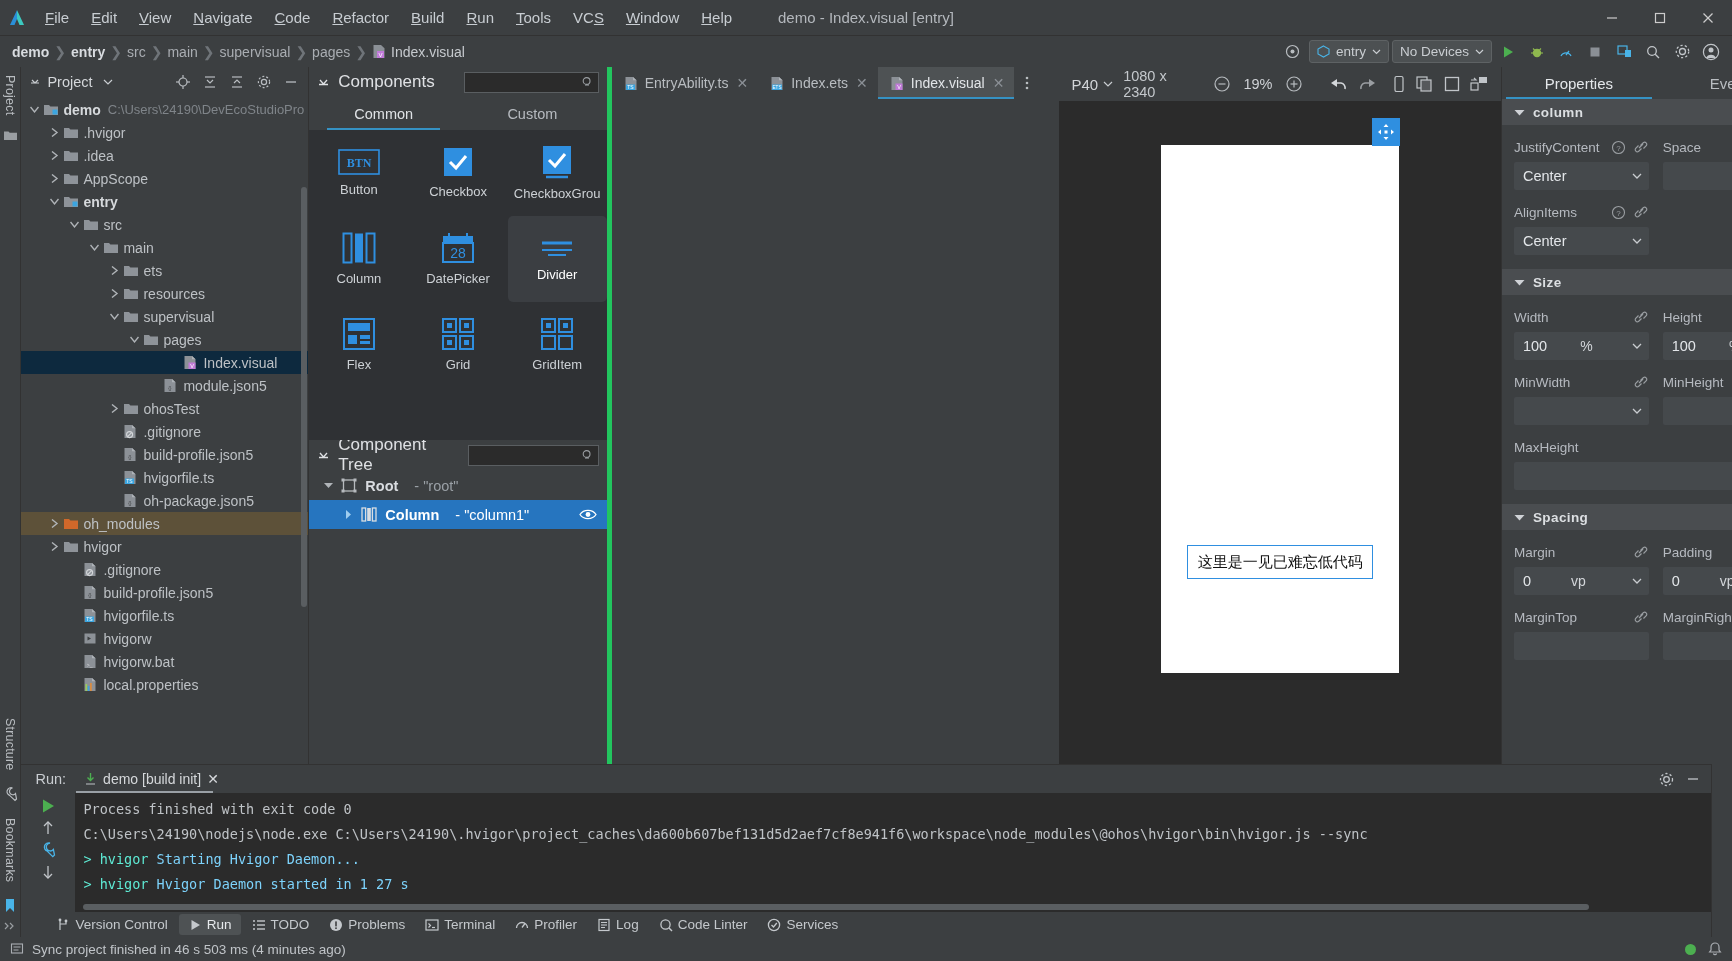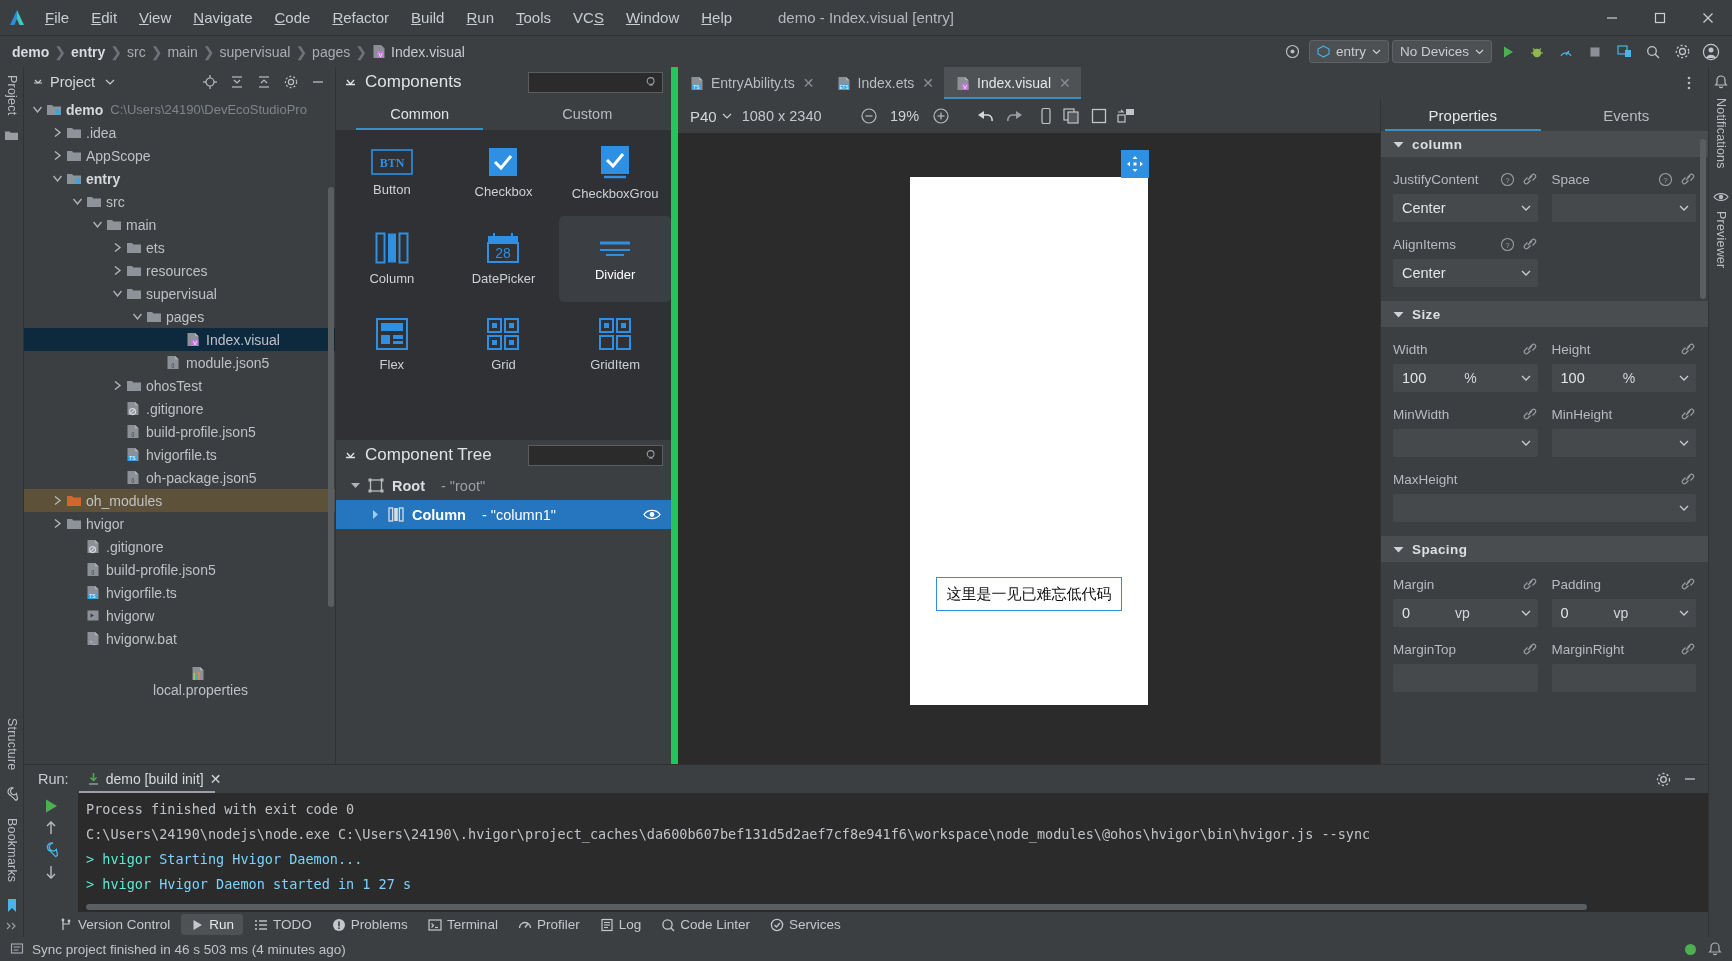--- a/index.html
+++ b/index.html
@@ -59,21 +59,21 @@
   .trow .tw { width: 15px; height: 23px; display: flex; align-items: center; justify-content: center; flex: 0 0 15px; }
   .trow .tico { width: 17px; display: flex; align-items: center; justify-content: center; flex: 0 0 17px; margin-right: 4px; }
   .trow .tlabel { font-size: 14px; }
   .trow.bold .tlabel { font-weight: bold; color: #d6d9dc; }
   .trow .tpath { color: #7f8489; font-size: 13px; margin-left: 7px; }
   .trow.sel { background: #0d293e; }
   .trow.sel2 { background: #5d5139; }
   .scroll-v { position: absolute; width: 6px; background: #5a5e61; border-radius: 3px; right: 1px; }
 
   
-  .comp { width: 342px; background: #3c3f41; display: flex; flex-direction: column; border-right: 7px solid #22c55e; }
+  .comp { width: 342px; background: #3c3f41; display: flex; flex-direction: column; border-right: 5px solid #22c55e; }
   .sec-head { height: 30px; display: flex; align-items: center; gap: 8px; padding: 0 8px; }
   .sec-title { font-size: 17px; color: #dfe1e4; }
   .mini-search { width: 135px; height: 21px; background: #2b2b2b; border: 1px solid #5a5e61; display: flex; align-items: center; justify-content: flex-end; padding-right: 4px; margin-left: auto; }
   .tabs2 { height: 33px; display: flex; background: #3c3f41; }
   .tab2 { flex: 1; display: flex; align-items: center; justify-content: center; font-size: 14.5px; color: #b7bbc0; position: relative; }
   .tab2.act { color: #dfe2e5; }
   .tab2.act:after { content: ''; position: absolute; left: 12%; right: 12%; bottom: 0; height: 2px; background: #3592c4; }
   .palette { background: #2f3134; flex: 0 0 auto; height: 310px; position: relative; overflow: hidden; }
   .pgrid { display: grid; grid-template-columns: repeat(3, 1fr); }
   .pitem { height: 86px; display: flex; flex-direction: column; align-items: center; justify-content: center; gap: 7px; border-radius: 5px; }
@@ -85,21 +85,21 @@
   .ctrow { height: 29px; display: flex; align-items: center; color: #c3c7cb; white-space: nowrap; }
   .ctrow .tw { width: 22px; display: flex; align-items: center; justify-content: center; flex: 0 0 22px; }
   .ctrow .cico { width: 20px; display: flex; align-items: center; justify-content: center; flex: 0 0 20px; margin-right: 6px; }
   .ctrow .cname { font-weight: bold; color: #d9dce0; }
   .ctrow .cval { color: #9aa0a6; margin-left: 16px; }
   .ctrow.selb { background: #2675bf; }
   .ctrow.selb .cname, .ctrow.selb .cval { color: #ffffff; }
   .ctrow .eye { margin-left: auto; padding-right: 10px; }
 
   
-  .edit-area { flex: 1 1 auto; display: flex; flex-direction: column; min-width: 0; background: #3c3f41; }
+  .edit-area { flex: 1 1 auto; display: flex; flex-direction: row; min-width: 0; background: #3c3f41; gap: 13px; }
   .tabs { height: 32px; display: flex; align-items: stretch; background: #3c3f41; position: relative; }
   .etab { display: flex; align-items: center; gap: 6px; padding: 0 10px 0 12px; font-size: 14px; color: #b9bdc1; position: relative; }
   .etab.act { background: #4e5254; color: #e2e5e8; }
   .etab.act:after { content: ''; position: absolute; left: 0; right: 0; bottom: 0; height: 2px; background: #3592c4; }
   .etab .x { color: #8b9096; font-size: 14px; margin-left: 2px; }
   .tabs-right { margin-left: auto; display: flex; align-items: center; padding-right: 6px; }
 
   .canvas-wrap { flex: 1 1 auto; display: flex; min-height: 0; }
   .canvas-col { flex: 1 1 auto; display: flex; flex-direction: column; min-width: 0; }
   .canvas-toolbar { height: 34px; display: flex; align-items: center; gap: 10px; padding: 0 12px; background: #3c3f41; }
@@ -412,20 +412,33 @@
                 <span class="tw">
                   <svg width="9" height="9" viewBox="0 0 9 9">
                     <path d="M2 0.5 L7 4.5 L2 8.5" fill="none" stroke="#b0b4b8" stroke-width="1.4"></path>
                   </svg>
                 </span>
                 <span class="tico">
                   <svg width="16" height="15" viewBox="0 0 16 15">
                     <path d="M1 3 h5 l1.4 1.6 H15 V13 H1 Z" fill="#8e9399"></path>
                   </svg>
                 </span>
+                <span class="tlabel">.hvigor</span>
+              </div>
+              <div class="trow" style="padding-left: 26px;">
+                <span class="tw">
+                  <svg width="9" height="9" viewBox="0 0 9 9">
+                    <path d="M2 0.5 L7 4.5 L2 8.5" fill="none" stroke="#b0b4b8" stroke-width="1.4"></path>
+                  </svg>
+                </span>
+                <span class="tico">
+                  <svg width="16" height="15" viewBox="0 0 16 15">
+                    <path d="M1 3 h5 l1.4 1.6 H15 V13 H1 Z" fill="#8e9399"></path>
+                  </svg>
+                </span>
                 <span class="tlabel">.idea</span>
               </div>
               <div class="trow" style="padding-left: 26px;">
                 <span class="tw">
                   <svg width="9" height="9" viewBox="0 0 9 9">
                     <path d="M2 0.5 L7 4.5 L2 8.5" fill="none" stroke="#b0b4b8" stroke-width="1.4"></path>
                   </svg>
                 </span>
                 <span class="tico">
                   <svg width="16" height="15" viewBox="0 0 16 15">
@@ -687,21 +700,21 @@
                 <span class="tw"></span>
                 <span class="tico">
                   <svg width="15" height="15" viewBox="0 0 15 15">
                     <path d="M1.5 1 H9 L12.5 4.2 V14 H1.5 Z" fill="#8c9197"></path>
                     <path d="M9 1 L12.5 4.2 H9 Z" fill="#aeb3b8"></path>
                     <text x="6.6" y="13" font-size="5" fill="#d4d7da" text-anchor="middle" font-family="sans-serif">&gt;_</text>
                   </svg>
                 </span>
                 <span class="tlabel">hvigorw.bat</span>
               </div>
-              <div class="trow" style="padding-left: 46px; flex-direction: column;">
+              <div class="trow" style="padding-left: 46px;">
                 <span class="tw"></span>
                 <span class="tico">
                   <svg width="15" height="15" viewBox="0 0 15 15">
                     <path d="M1.5 1 H9 L12.5 4.2 V14 H1.5 Z" fill="#8c9197"></path>
                     <path d="M9 1 L12.5 4.2 H9 Z" fill="#aeb3b8"></path>
                     <rect x="2.5" y="7" width="1.6" height="7" fill="#9acd5a"></rect>
                     <rect x="4.8" y="9" width="1.6" height="5" fill="#3ba5e0"></rect>
                     <rect x="7.1" y="6" width="1.6" height="8" fill="#e08c3a"></rect>
                   </svg>
                 </span>

